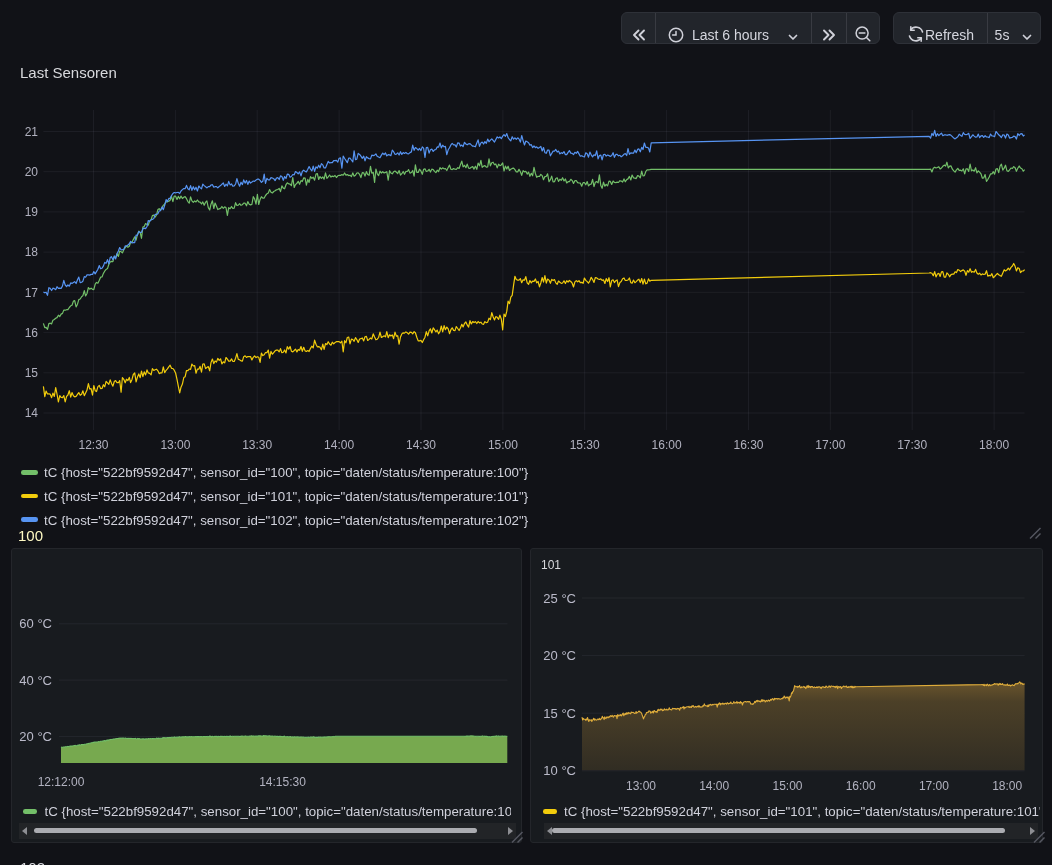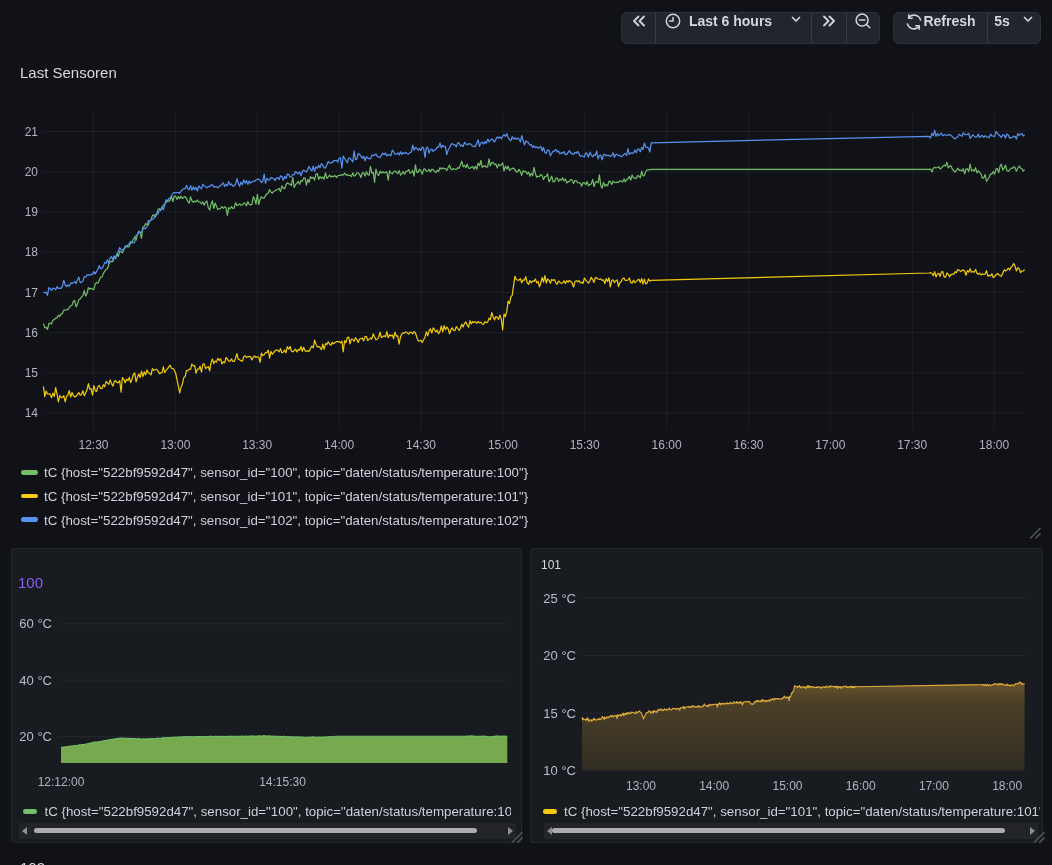--- a/index.html
+++ b/index.html
@@ -1,19 +1,19 @@
 <!DOCTYPE html>
 <html><head><meta charset="utf-8">
 <style>
   html,body{margin:0;padding:0;background:#111217;width:1052px;height:865px;overflow:hidden;
     font-family:"Liberation Sans",sans-serif;-webkit-font-smoothing:antialiased}
   .abs{position:absolute}
   .btn-group{position:absolute;top:12px;height:32px;display:flex;align-items:stretch;
     background:#22252b;border:1px solid #2e3138;border-radius:6px;box-sizing:border-box;color:#d5d6de}
-  .seg{display:flex;align-items:flex-start;justify-content:center;font-size:14px;font-weight:700}
+  .seg{display:flex;align-items:flex-end;justify-content:center;font-size:14px;font-weight:400}
   .divider{width:1px;background:#393b42;margin:0}
   svg text{font-family:"Liberation Sans",sans-serif}
 </style></head>
 <body>
 
 <div class="btn-group" style="left:621px;width:259px">
   <div class="seg" style="width:33px">
     <svg width="16" height="16" viewBox="0 0 16 16" fill="none" stroke="#d0d1d9" stroke-width="1.9" stroke-linecap="round" stroke-linejoin="round">
         <path d="M7.5 3.5 3 8l4.5 4.5M13 3.5 8.5 8l4.5 4.5"></path>
       </svg>
@@ -117,21 +117,21 @@
 <div class="abs" style="left:21px;top:493.5px;width:17px;height:4.6px;border-radius:2.3px;background:#F2CC0C"></div>
 <div class="abs" style="left:44px;top:489px;font-size:13.3px;color:#d0d1db">tC {host="522bf9592d47", sensor_id="101", topic="daten/status/temperature:101"}</div>
 <div class="abs" style="left:21px;top:517px;width:17px;height:4.6px;border-radius:2.3px;background:#5794F2"></div>
 <div class="abs" style="left:44px;top:512.5px;font-size:13.3px;color:#d0d1db">tC {host="522bf9592d47", sensor_id="102", topic="daten/status/temperature:102"}</div>
 <svg style="position:absolute;left:1027.5px;top:525.5px" width="14" height="14" viewBox="0 0 14 14">
     <line x1="2" y1="12.5" x2="12.5" y2="2" stroke="#555761" stroke-width="1.4"></line>
     <line x1="7.5" y1="12.5" x2="12.5" y2="7.5" stroke="#555761" stroke-width="1.4"></line>
   </svg>
 
 <div class="abs" style="left:10.5px;top:547.5px;width:509px;height:293px;background:#181b1f;border:1px solid #24262b;border-radius:3px"></div>
-<div class="abs" style="left:18px;top:574px;font-size:15px;font-weight:500;color:#8b5cf6">100</div>
+<div class="abs" style="left:18px;top:527px;font-size:15px;font-weight:500;color:#fef9c3">100</div>
 <svg class="abs" style="left:10px;top:547px" width="512" height="295" viewBox="10 547 512 295">
   <line x1="59" y1="623.8" x2="507.5" y2="623.8" stroke="rgba(204,204,220,0.07)" stroke-width="1"></line>
     <line x1="59" y1="680.1" x2="507.5" y2="680.1" stroke="rgba(204,204,220,0.07)" stroke-width="1"></line>
     <line x1="59" y1="736.4" x2="507.5" y2="736.4" stroke="rgba(204,204,220,0.07)" stroke-width="1"></line>
   <g>
       <text x="52" y="628.3" text-anchor="end" fill="rgba(204,204,220,0.9)" font-size="13">60 °C</text>
       <text x="52" y="684.6" text-anchor="end" fill="rgba(204,204,220,0.9)" font-size="13">40 °C</text>
       <text x="52" y="740.9" text-anchor="end" fill="rgba(204,204,220,0.9)" font-size="13">20 °C</text>
       <text x="61" y="786" text-anchor="middle" fill="rgba(204,204,220,0.85)" font-size="12">12:12:00</text>
       <text x="282.5" y="786" text-anchor="middle" fill="rgba(204,204,220,0.85)" font-size="12">14:15:30</text>

